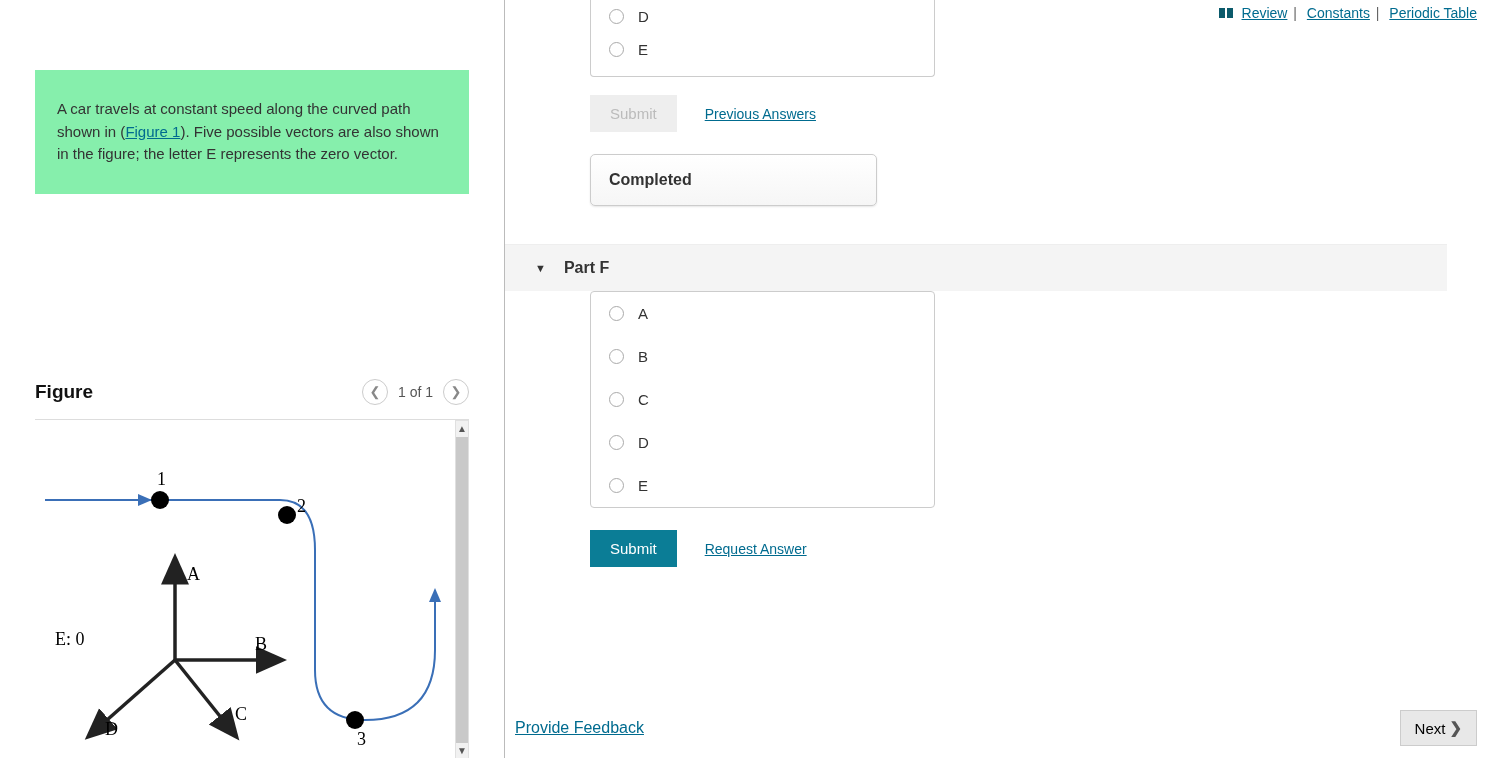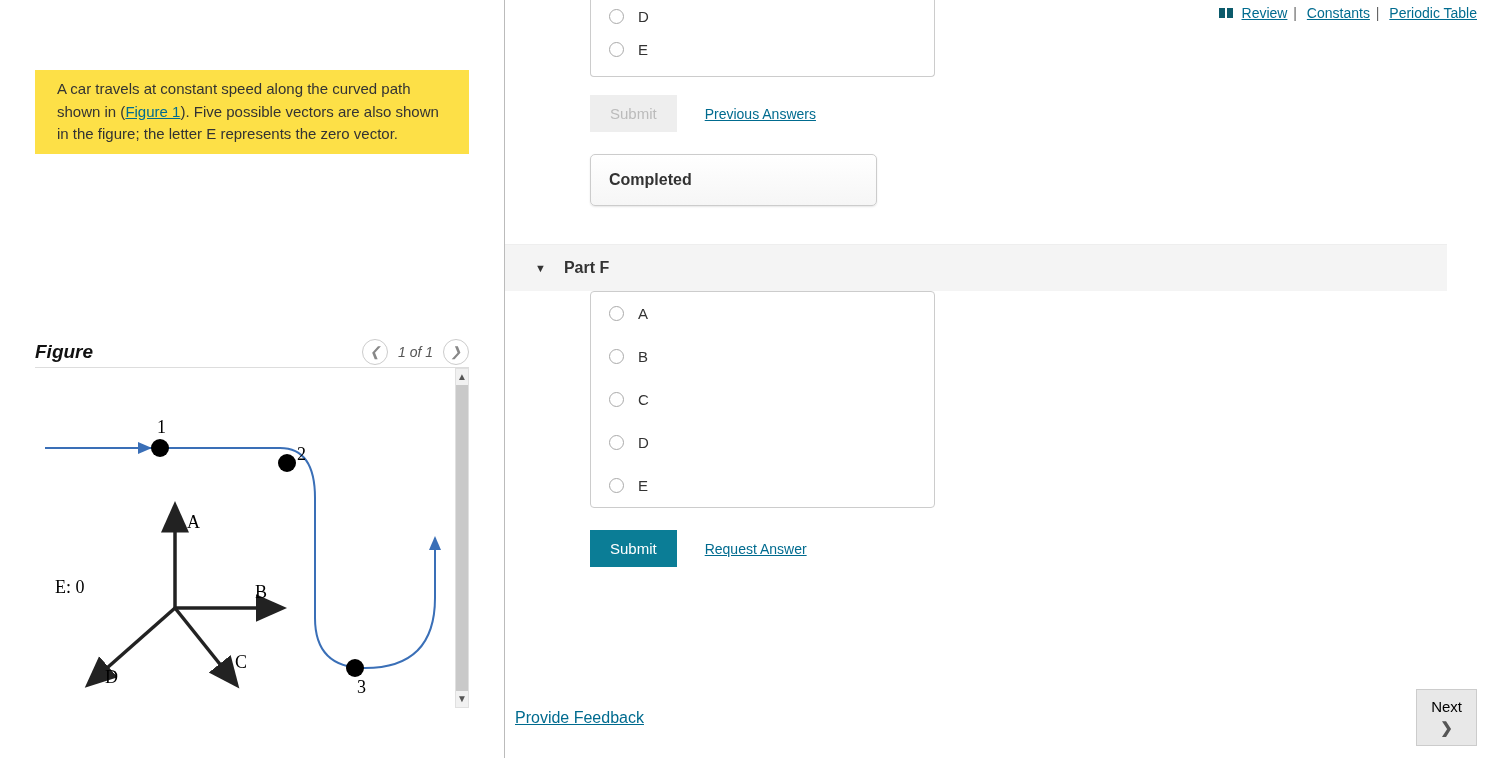--- a/index.html
+++ b/index.html
@@ -1,25 +1,25 @@
 <!DOCTYPE html>
 <html><head>
 <meta charset="utf-8">
 <style>
   * { box-sizing: border-box; margin: 0; padding: 0; }
   body { font-family: Arial, Helvetica, sans-serif; font-size: 14px; color: #333; background: #fff; width: 1497px; height: 758px; overflow: hidden; position: relative; }
   .container { display: flex; height: 100%; }
   .left-pane { width: 505px; border-right: 1px solid #bbb; padding: 0; position: relative; }
   .right-pane { flex: 1; padding: 0 20px 0 30px; position: relative; }
 
-  .intro-box { background: #fde047; padding: 8px 22px; margin: 70px 35px 0 35px; font-size: 15px; line-height: 1.5; color: #333; }
+  .intro-box { background: #86efac; padding: 28px 22px; margin: 70px 35px 0 35px; font-size: 15px; line-height: 1.5; color: #333; }
   .intro-box a { color: #006b8f; text-decoration: underline; }
 
   .figure-region { margin: 185px 35px 0 35px; }
-  .figure-header { display: flex; align-items: center; justify-content: space-between; border-bottom: 1px solid #ddd; padding-bottom: 2px; font-style: italic; }
+  .figure-header { display: flex; align-items: center; justify-content: space-between; border-bottom: 1px solid #ddd; padding-bottom: 14px; }
   .figure-title { font-size: 19px; font-weight: bold; color: #111; }
   .fig-nav { display: flex; align-items: center; gap: 10px; font-size: 14px; color: #555; }
   .nav-btn { width: 26px; height: 26px; border: 1px solid #ccc; border-radius: 50%; background: #fff; display: flex; align-items: center; justify-content: center; font-size: 13px; color: #888; cursor: default; }
 
   .figure-body { position: relative; display: flex; }
   .figure-canvas { flex: 1; height: 340px; position: relative; }
   .scrollbar { width: 16px; background: #f1f1f1; border: 1px solid #e0e0e0; display: flex; flex-direction: column; align-items: center; justify-content: space-between; }
   .scroll-arrow { font-size: 10px; color: #555; line-height:16px; }
   .scroll-thumb { flex:1; background:#c9c9c9; width:100%; }
 
@@ -45,21 +45,21 @@
 
   .question-text { margin: 24px 0 16px 55px; font-size: 15px; }
 
   .option-box { border: 1px solid #ccc; border-radius: 4px; width: 345px; margin-left: 55px; padding: 0; }
   .option-box .radio-row { padding: 13px 18px; }
 
   .submit-row2 { margin: 22px 0 0 55px; display: flex; align-items: center; gap: 28px; }
 
   .bottom-row { position: absolute; bottom: 12px; left: 10px; right: 20px; display: flex; justify-content: space-between; align-items: center; }
   .feedback-link { color: #006b8f; text-decoration: underline; font-size: 16px; }
-  .next-btn { background: #e8e8e8; border: 1px solid #ccc; padding: 8px 14px; font-size: 15px; display: flex; align-items: center; gap: 4px; cursor: pointer; flex-direction: column; }
+  .next-btn { background: #e8e8e8; border: 1px solid #ccc; padding: 8px 14px; font-size: 15px; display: flex; align-items: center; gap: 4px; cursor: pointer; }
   .next-btn .chev { font-weight: bold; color: #555; }
 </style>
 </head>
 <body>
 
 <div class="container">
   <div class="left-pane">
     <div class="intro-box">
       <span>A car travels at constant speed along the curved path shown in (</span><a href="#">Figure 1</a><span>). Five possible vectors are also shown in the figure; the letter E represents the zero vector.</span>
     </div>

